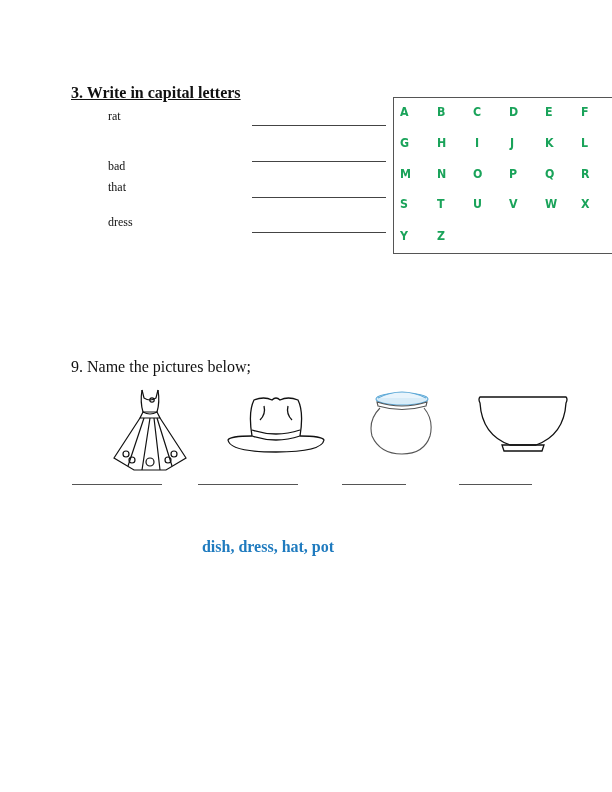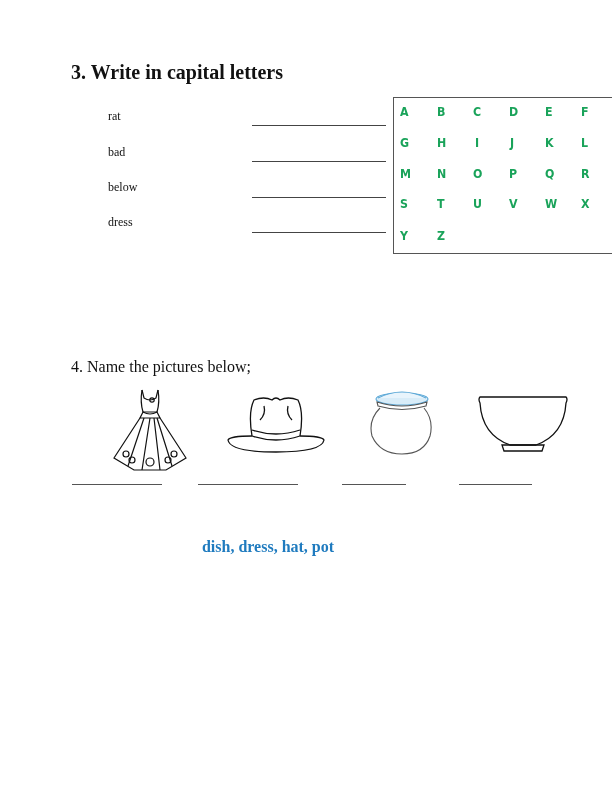--- a/index.html
+++ b/index.html
@@ -1,40 +1,40 @@
 <!DOCTYPE html>
 <html><head>
 <meta charset="utf-8">
 <style>
   html, body { margin: 0; padding: 0; background: #ffffff; }
   body { width: 612px; height: 792px; position: relative; overflow: hidden;
          font-family: "Liberation Serif", "DejaVu Serif", serif; color: #111; }
   .abs { position: absolute; }
-  .q3-title { left: 71px; top: 61px; font-size: 20px; font-weight: bold; }
+  .q3-title { left: 71px; top: 84px; font-size: 16px; font-weight: bold; text-decoration: underline; }
   .word { left: 108px; font-size: 12px; }
   .wline { left: 252px; width: 134px; height: 0; border-top: 1.3px solid #444; }
   .letterbox { left: 393px; top: 97px; width: 225px; height: 157px;
                border-left: 1.5px solid #555; border-bottom: 1.5px solid #555; border-top: 1.5px solid #555;
                box-sizing: border-box; }
   .letter { position: absolute; font-family: "DejaVu Sans", sans-serif; font-weight: bold;
             font-size: 13px; color: #1aa35a; transform: scaleX(0.85); transform-origin: left top; }
   .q4-title { left: 71px; top: 358px; font-size: 16px; }
   .pic { position: absolute; }
   .aline { height: 0; border-top: 1.3px solid #555; top: 484px; }
   .answers { left: 0; width: 500px; top: 538px; text-align: center; padding-left: 36px; box-sizing: border-box;
              font-size: 16px; font-weight: bold; color: #1f7bbf; }
 </style>
 </head>
 <body>
 
 <div class="abs q3-title">3. Write in capital letters</div>
 
 <div class="abs word" style="top:109px">rat</div>
-<div class="abs word" style="top:145px">bad</div>
-<div class="abs word" style="top:180px">below</div>
+<div class="abs word" style="top:159px">bad</div>
+<div class="abs word" style="top:180px">that</div>
 <div class="abs word" style="top:215px">dress</div>
 
 <div class="abs wline" style="top:125px"></div>
 <div class="abs wline" style="top:161px"></div>
 <div class="abs wline" style="top:197px"></div>
 <div class="abs wline" style="top:232px"></div>
 
 <div class="abs letterbox">
 
   <span class="letter" style="left:6px;top:6px">A</span>
@@ -62,21 +62,21 @@
   <span class="letter" style="left:43px;top:98px">T</span>
   <span class="letter" style="left:79px;top:98px">U</span>
   <span class="letter" style="left:115px;top:98px">V</span>
   <span class="letter" style="left:151px;top:98px">W</span>
   <span class="letter" style="left:187px;top:98px">X</span>
 
   <span class="letter" style="left:6px;top:130px">Y</span>
   <span class="letter" style="left:43px;top:130px">Z</span>
 </div>
 
-<div class="abs q4-title">4. Name the pictures below;</div>
+<div class="abs q4-title">9. Name the pictures below;</div>
 
 <svg class="pic" style="left:110px;top:388px" width="80" height="86" viewBox="0 0 80 86">
   <g fill="none" stroke="#111" stroke-width="1.2">
     <path d="M32 2 L34 10 Q40 14 46 10 L48 2"></path>
     <path d="M32 2 Q30 14 33 24 L47 24 Q50 14 48 2"></path>
     <circle cx="42" cy="12" r="2.2"></circle>
     <path d="M33 24 Q40 28 47 24 L50 30 L30 30 Z"></path>
     <path d="M30 30 L4 70 L24 82 L56 82 L76 70 L50 30"></path>
     <path d="M34 30 L18 78 M40 30 L32 82 M44 30 L50 82 M47 30 L62 78"></path>
     <circle cx="16" cy="66" r="3"></circle>

